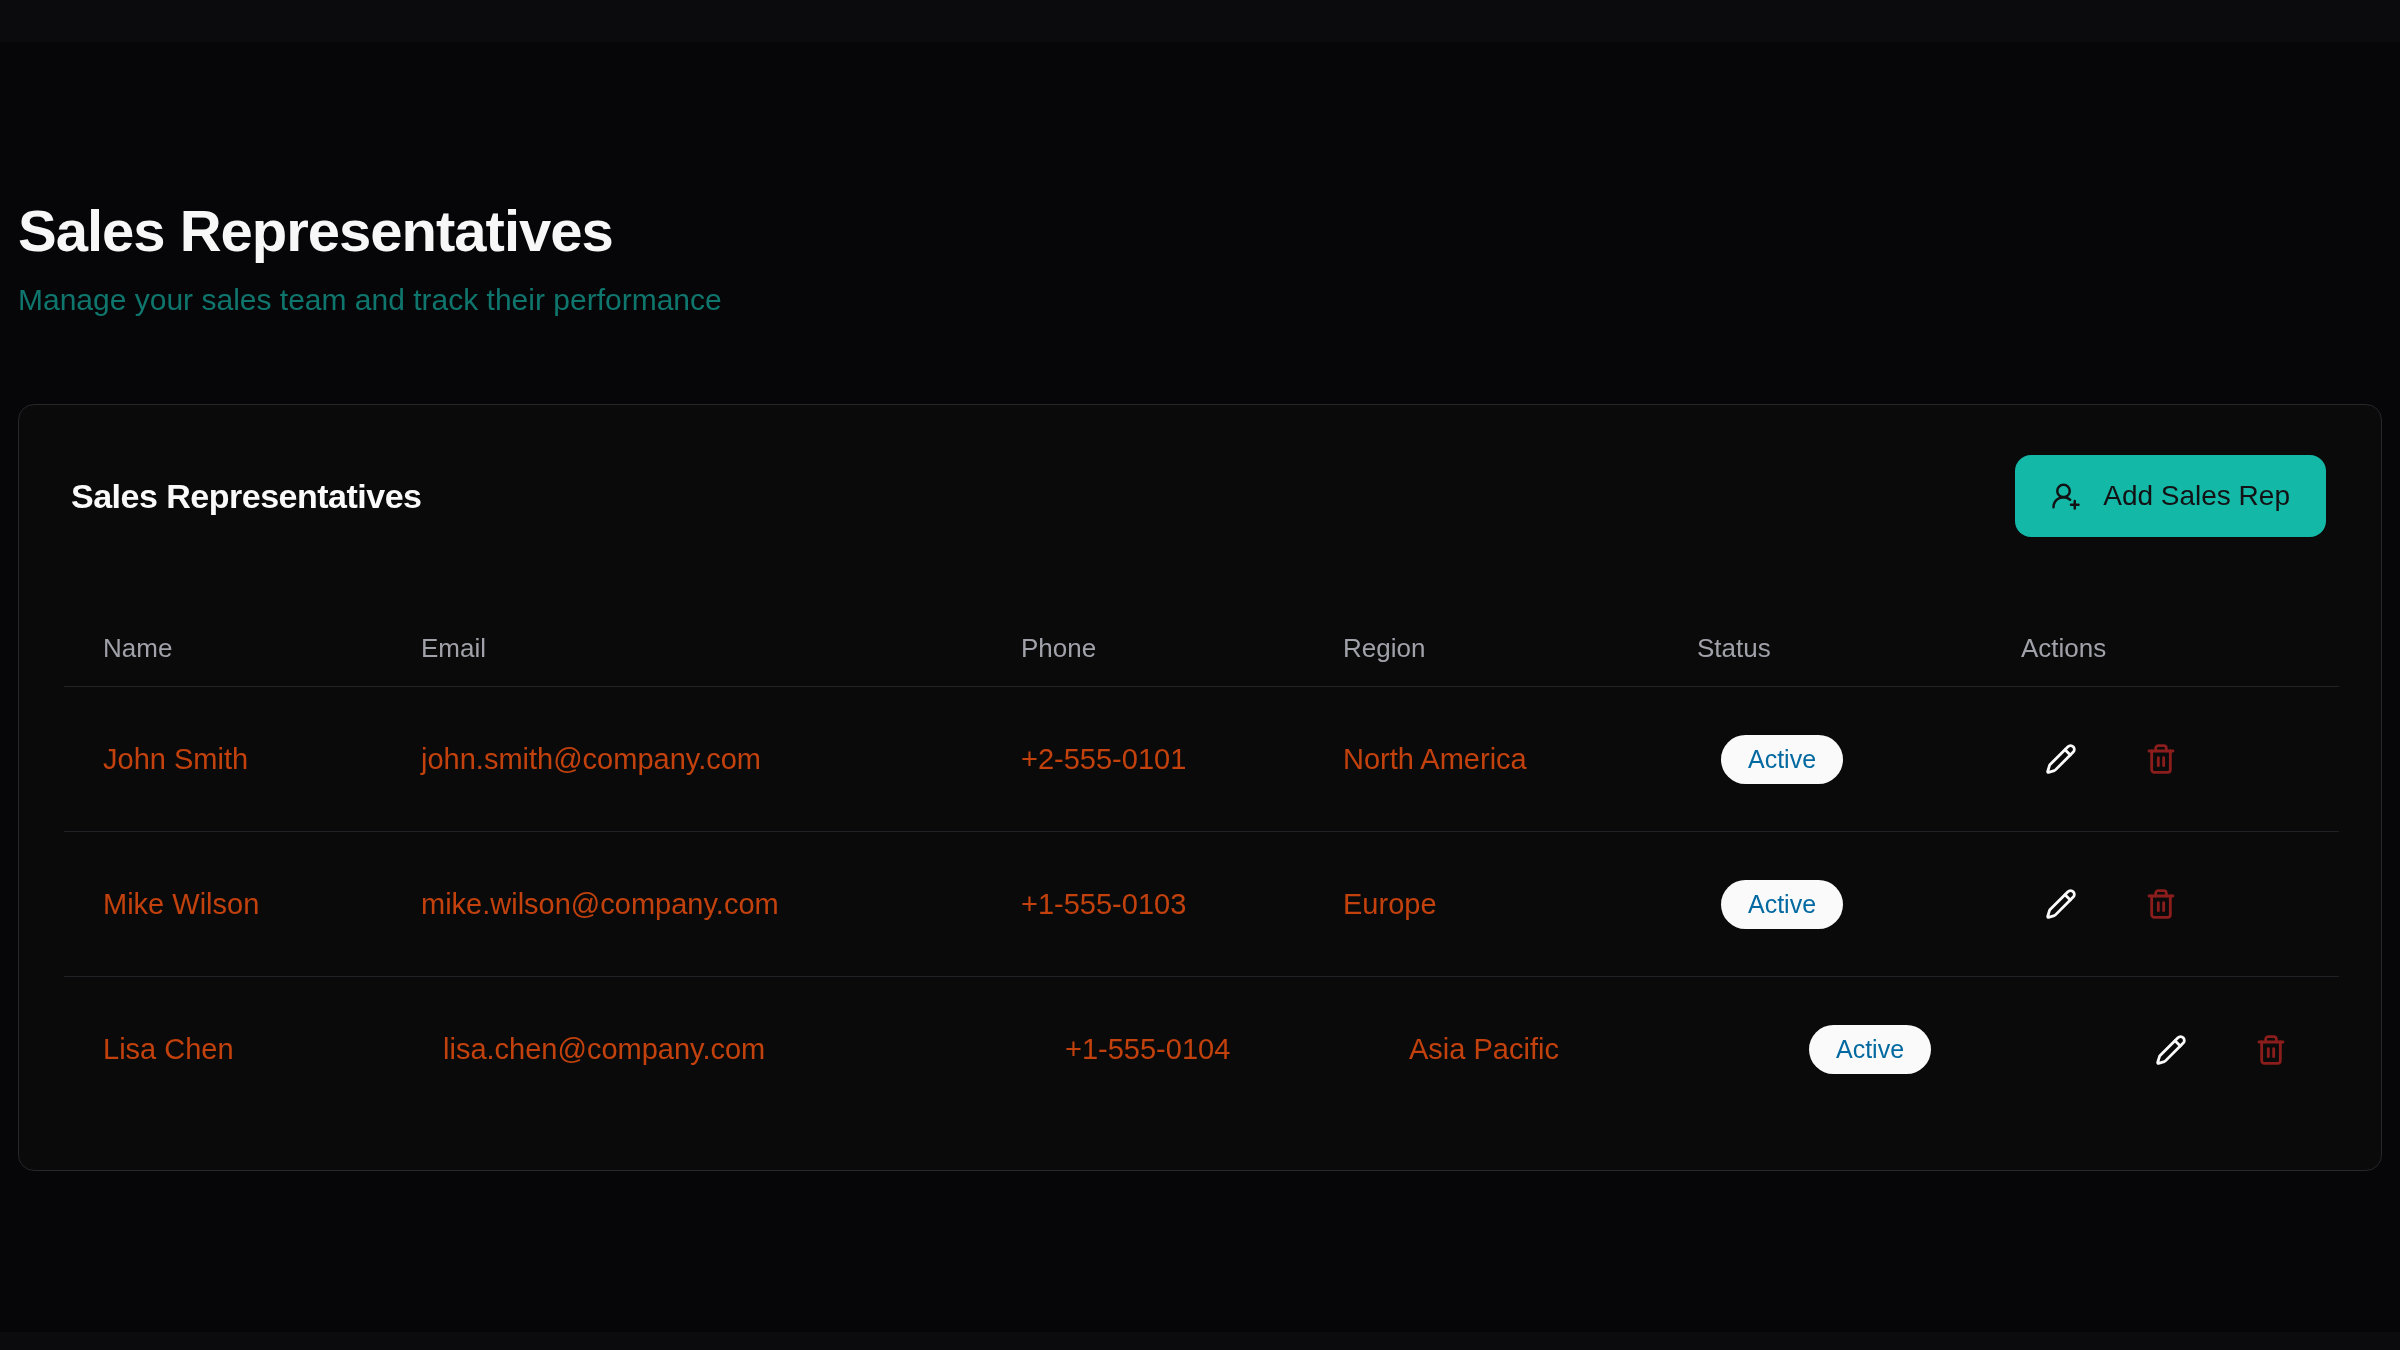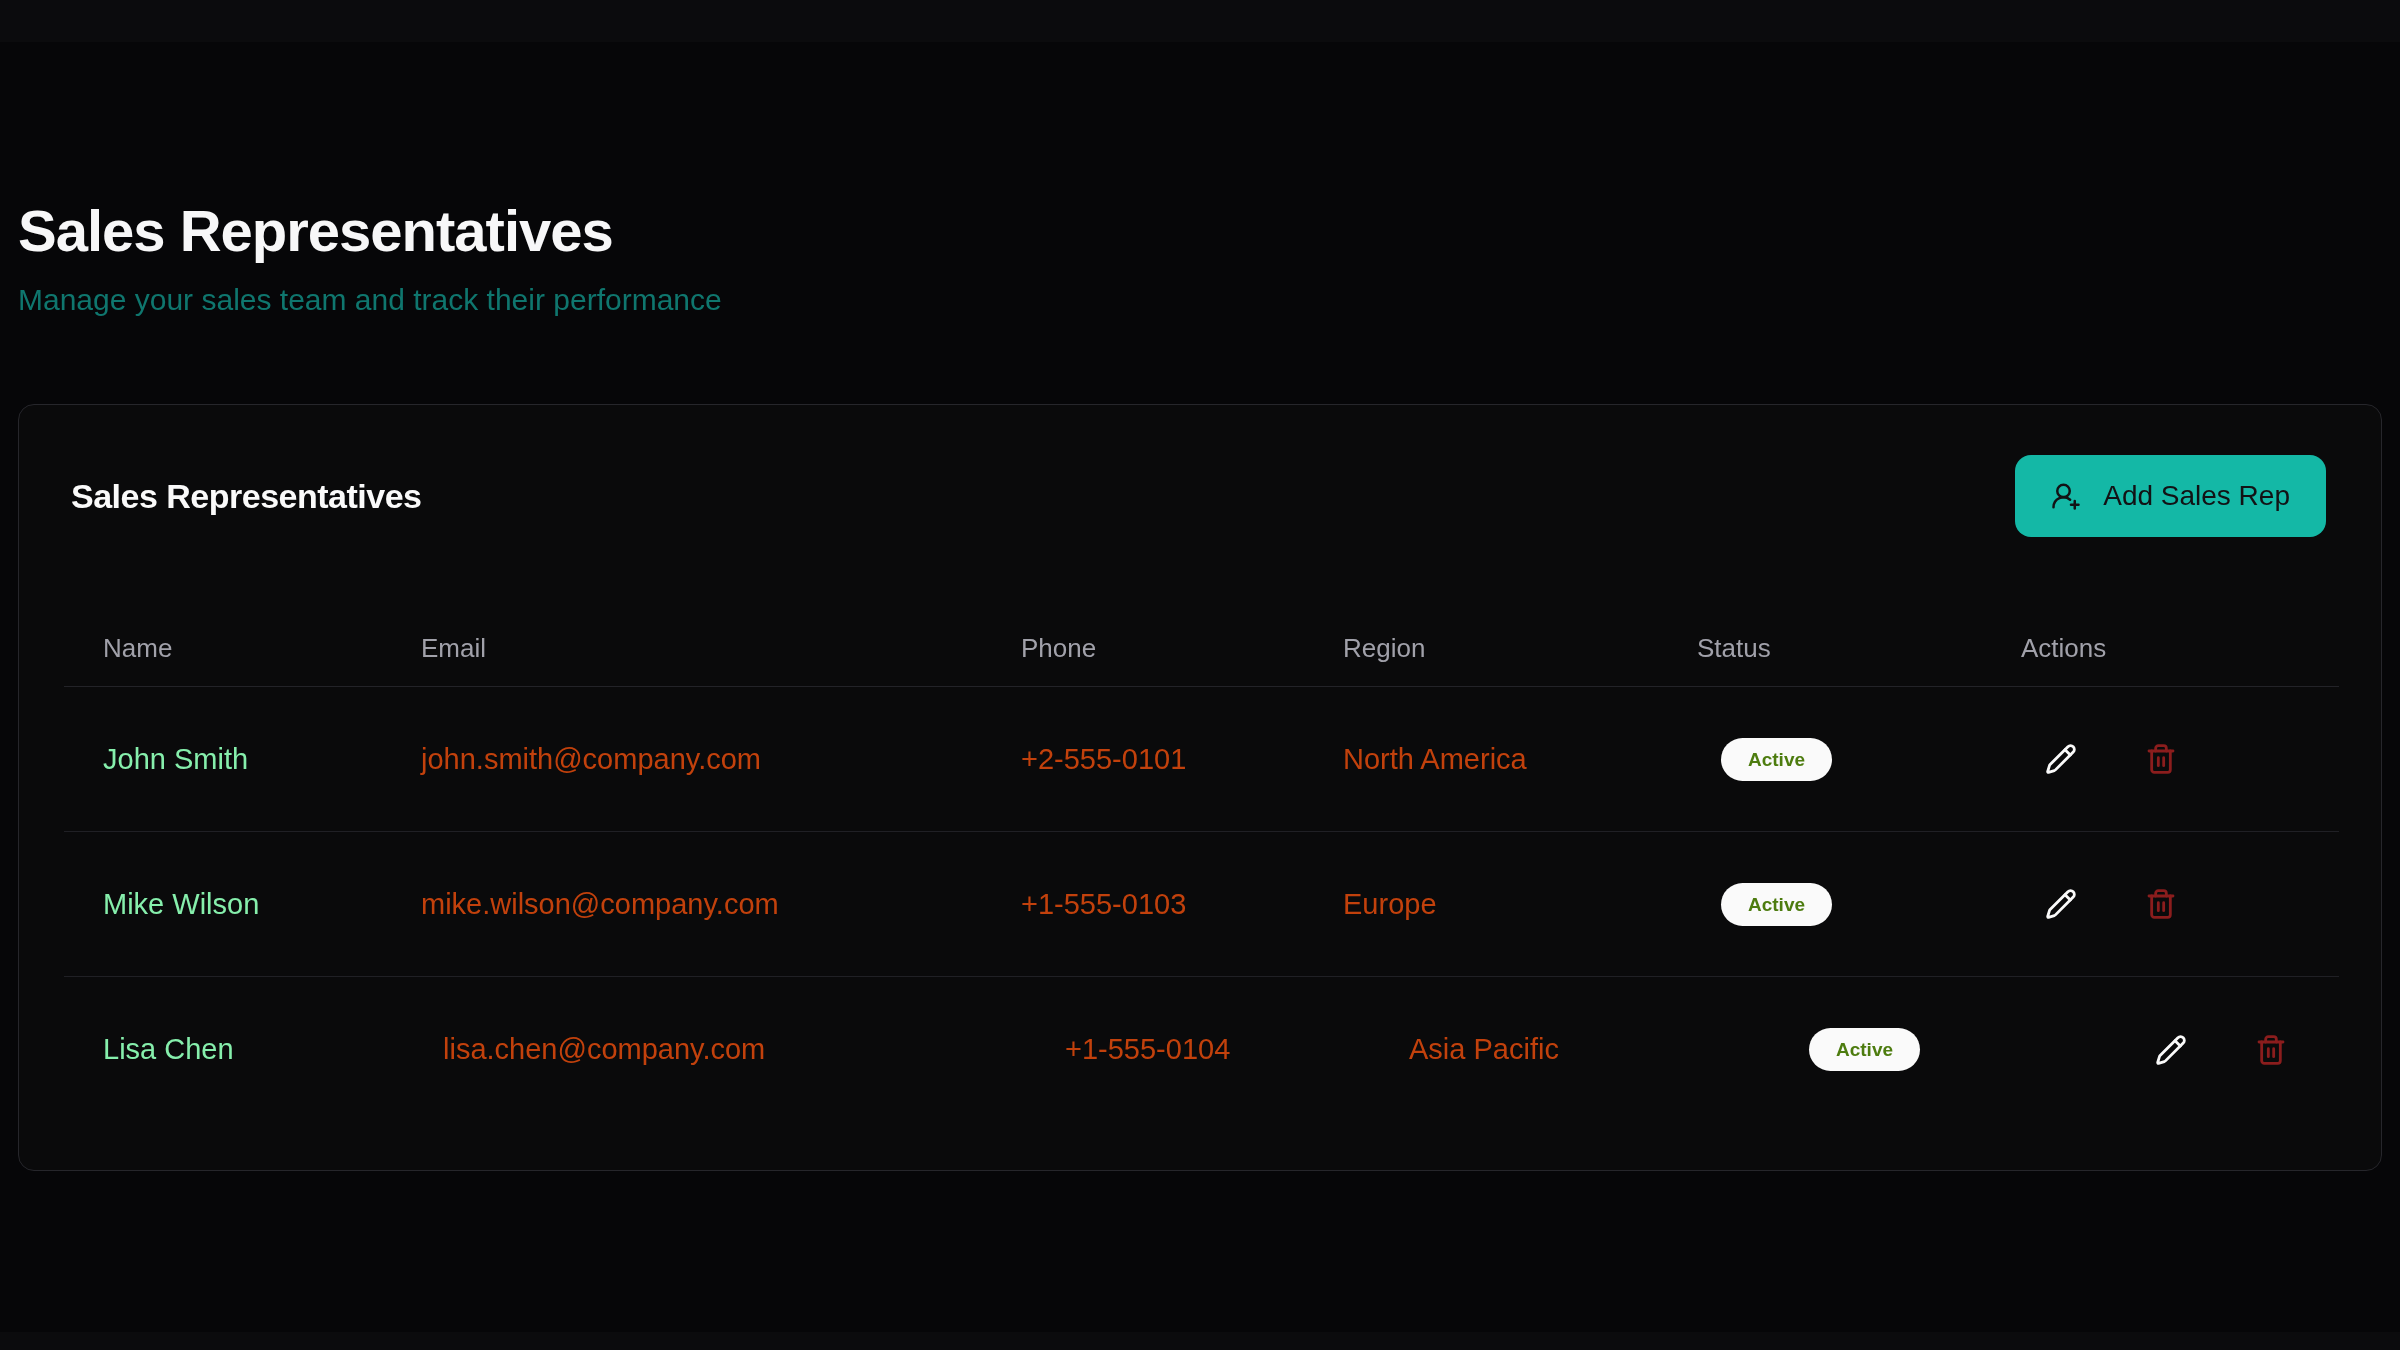--- a/index.html
+++ b/index.html
@@ -62,27 +62,27 @@
   .tbl-head .cell {
     color:#a1a1aa; font-size:26px; font-weight:500;margin-top:20px;
   }
   .cell { padding-left:39px; }
   .tbl-row {
     height:145px;
     border-bottom:1px solid #202025;
   }
   .tbl-row:last-child { border-bottom:none;gap:22px; }
   .tbl-row .cell { font-size:29px; color:#c2410c; font-weight:400; }
-  .tbl-row .cell.name { font-weight:500; color:#86efac; }
+  .tbl-row .cell.name { font-weight:500; color:#c2410c; }
 
   .badge {
     display:inline-block;
     margin-left:24px;
-    background:#fafafa; color:#4d7c0f;
-    font-size:19px; font-weight:700; line-height:1;
+    background:#fafafa; color:#0369a1;
+    font-size:25px; font-weight:400; line-height:1;
     padding:12px 27px;
     border-radius:999px;
   }
   .status-cell { padding-left:39px; }
   .status-cell .badge { margin-left:24px; }
 
   .actions-cell { display:flex; align-items:center; gap:44px; padding-left:51px; }
   .icon-btn {
     width:56px; height:56px;
     display:flex; align-items:center; justify-content:center;

